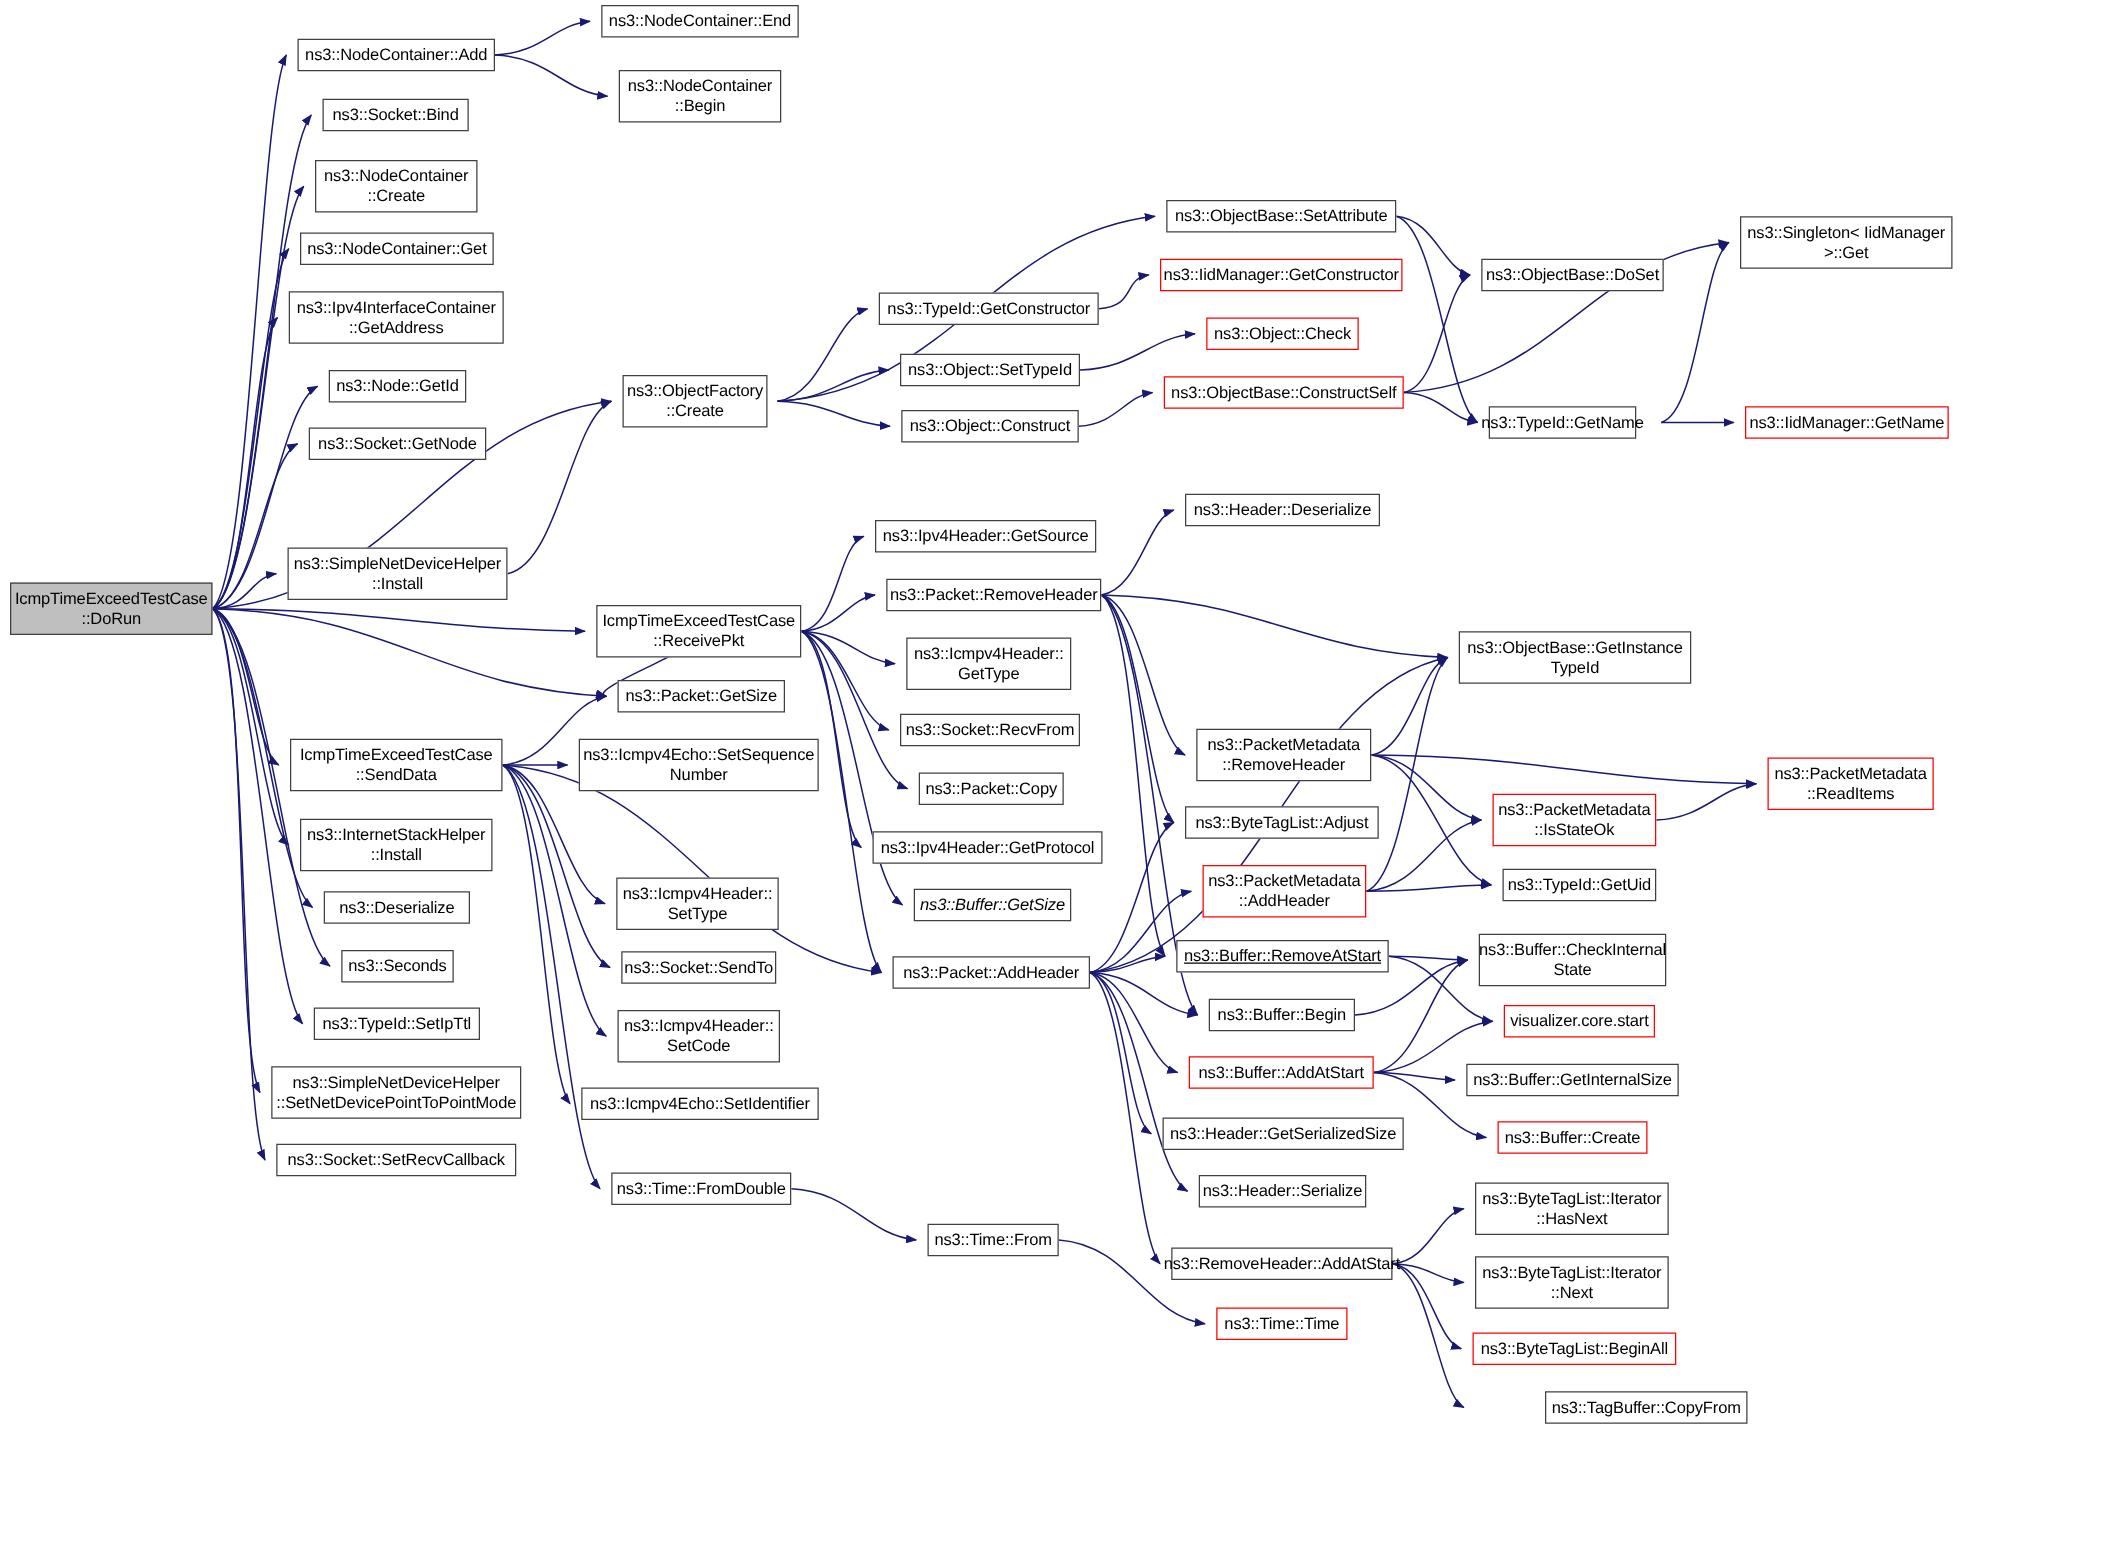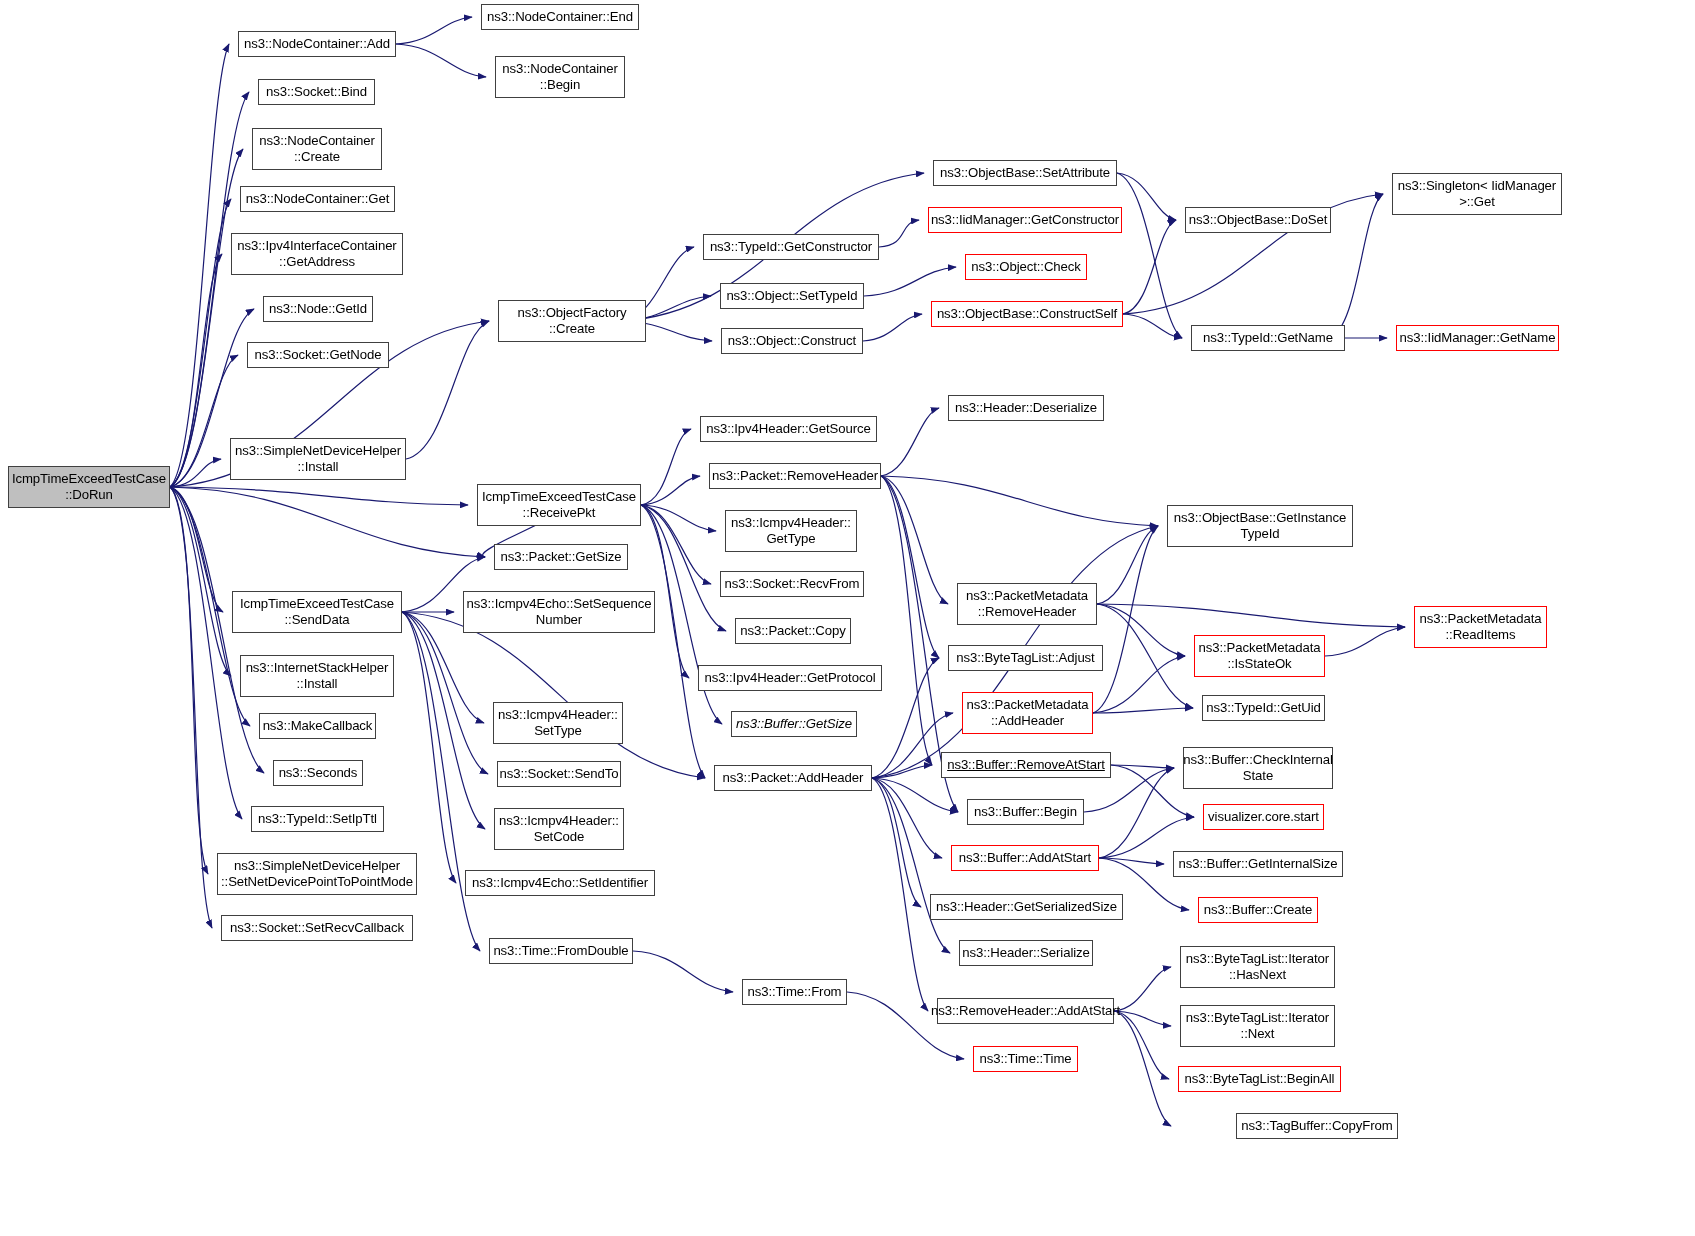--- a/index.html
+++ b/index.html
@@ -145,39 +145,39 @@
 ::Install</div>
       <div class="node" style="left: 477px; top: 484px; width: 164px; height: 42px;">IcmpTimeExceedTestCase
 ::ReceivePkt</div>
       <div class="node" style="left: 494px; top: 544px; width: 134px; height: 26px;">ns3::Packet::GetSize</div>
       <div class="node" style="left: 232px; top: 591px; width: 170px; height: 42px;">IcmpTimeExceedTestCase
 ::SendData</div>
       <div class="node" style="left: 463px; top: 591px; width: 192px; height: 42px;">ns3::Icmpv4Echo::SetSequence
 Number</div>
       <div class="node" style="left: 240px; top: 655px; width: 154px; height: 42px;">ns3::InternetStackHelper
 ::Install</div>
-      <div class="node" style="left: 259px; top: 713px; width: 117px; height: 26px;">ns3::MakeCallback</div>
+      <div class="node" style="left: 259px; top: 713px; width: 117px; height: 26px;">ns3::Deserialize</div>
       <div class="node" style="left: 273px; top: 760px; width: 90px; height: 26px;">ns3::Seconds</div>
       <div class="node" style="left: 251px; top: 806px; width: 133px; height: 26px;">ns3::TypeId::SetIpTtl</div>
       <div class="node" style="left: 217px; top: 853px; width: 200px; height: 42px;">ns3::SimpleNetDeviceHelper
 ::SetNetDevicePointToPointMode</div>
       <div class="node" style="left: 221px; top: 915px; width: 192px; height: 26px;">ns3::Socket::SetRecvCallback</div>
-      <div class="node" style="left: 498px; top: 300px; width: 148px; height: 42px;">ns3::ObjectFactory
+      <div class="node" style="left: 498px; top: 300px; width: 116px; height: 42px;">ns3::ObjectFactory
 ::Create</div>
       <div class="node" style="left: 703px; top: 234px; width: 176px; height: 26px;">ns3::TypeId::GetConstructor</div>
       <div class="node" style="left: 720px; top: 283px; width: 144px; height: 26px;">ns3::Object::SetTypeId</div>
       <div class="node" style="left: 721px; top: 328px; width: 142px; height: 26px;">ns3::Object::Construct</div>
       <div class="node" style="left: 933px; top: 160px; width: 184px; height: 26px;">ns3::ObjectBase::SetAttribute</div>
       <div class="node red" style="left: 928px; top: 207px; width: 194px; height: 26px;">ns3::IidManager::GetConstructor</div>
       <div class="node red" style="left: 965px; top: 254px; width: 122px; height: 26px;">ns3::Object::Check</div>
       <div class="node red" style="left: 931px; top: 301px; width: 192px; height: 26px;">ns3::ObjectBase::ConstructSelf</div>
       <div class="node" style="left: 1185px; top: 207px; width: 146px; height: 26px;">ns3::ObjectBase::DoSet</div>
       <div class="node" style="left: 1392px; top: 173px; width: 170px; height: 42px;">ns3::Singleton&lt; IidManager
 &gt;::Get</div>
-      <div class="node" style="left: 1191px; top: 325px; width: 154px; height: 26px;">ns3::TypeId::GetName</div>
+      <div class="node" style="left: 1191px; top: 325px; width: 118px; height: 26px;">ns3::TypeId::GetName</div>
       <div class="node red" style="left: 1396px; top: 325px; width: 163px; height: 26px;">ns3::IidManager::GetName</div>
       <div class="node" style="left: 700px; top: 416px; width: 177px; height: 26px;">ns3::Ipv4Header::GetSource</div>
       <div class="node" style="left: 709px; top: 463px; width: 172px; height: 26px;">ns3::Packet::RemoveHeader</div>
       <div class="node" style="left: 725px; top: 510px; width: 132px; height: 42px;">ns3::Icmpv4Header::
 GetType</div>
       <div class="node" style="left: 720px; top: 571px; width: 144px; height: 26px;">ns3::Socket::RecvFrom</div>
       <div class="node" style="left: 735px; top: 618px; width: 116px; height: 26px;">ns3::Packet::Copy</div>
       <div class="node" style="left: 698px; top: 665px; width: 184px; height: 26px;">ns3::Ipv4Header::GetProtocol</div>
       <div class="node" style="left: 731px; top: 711px; width: 126px; height: 26px; font-style: italic;">ns3::Buffer::GetSize</div>
       <div class="node" style="left: 714px; top: 765px; width: 158px; height: 26px;">ns3::Packet::AddHeader</div>

